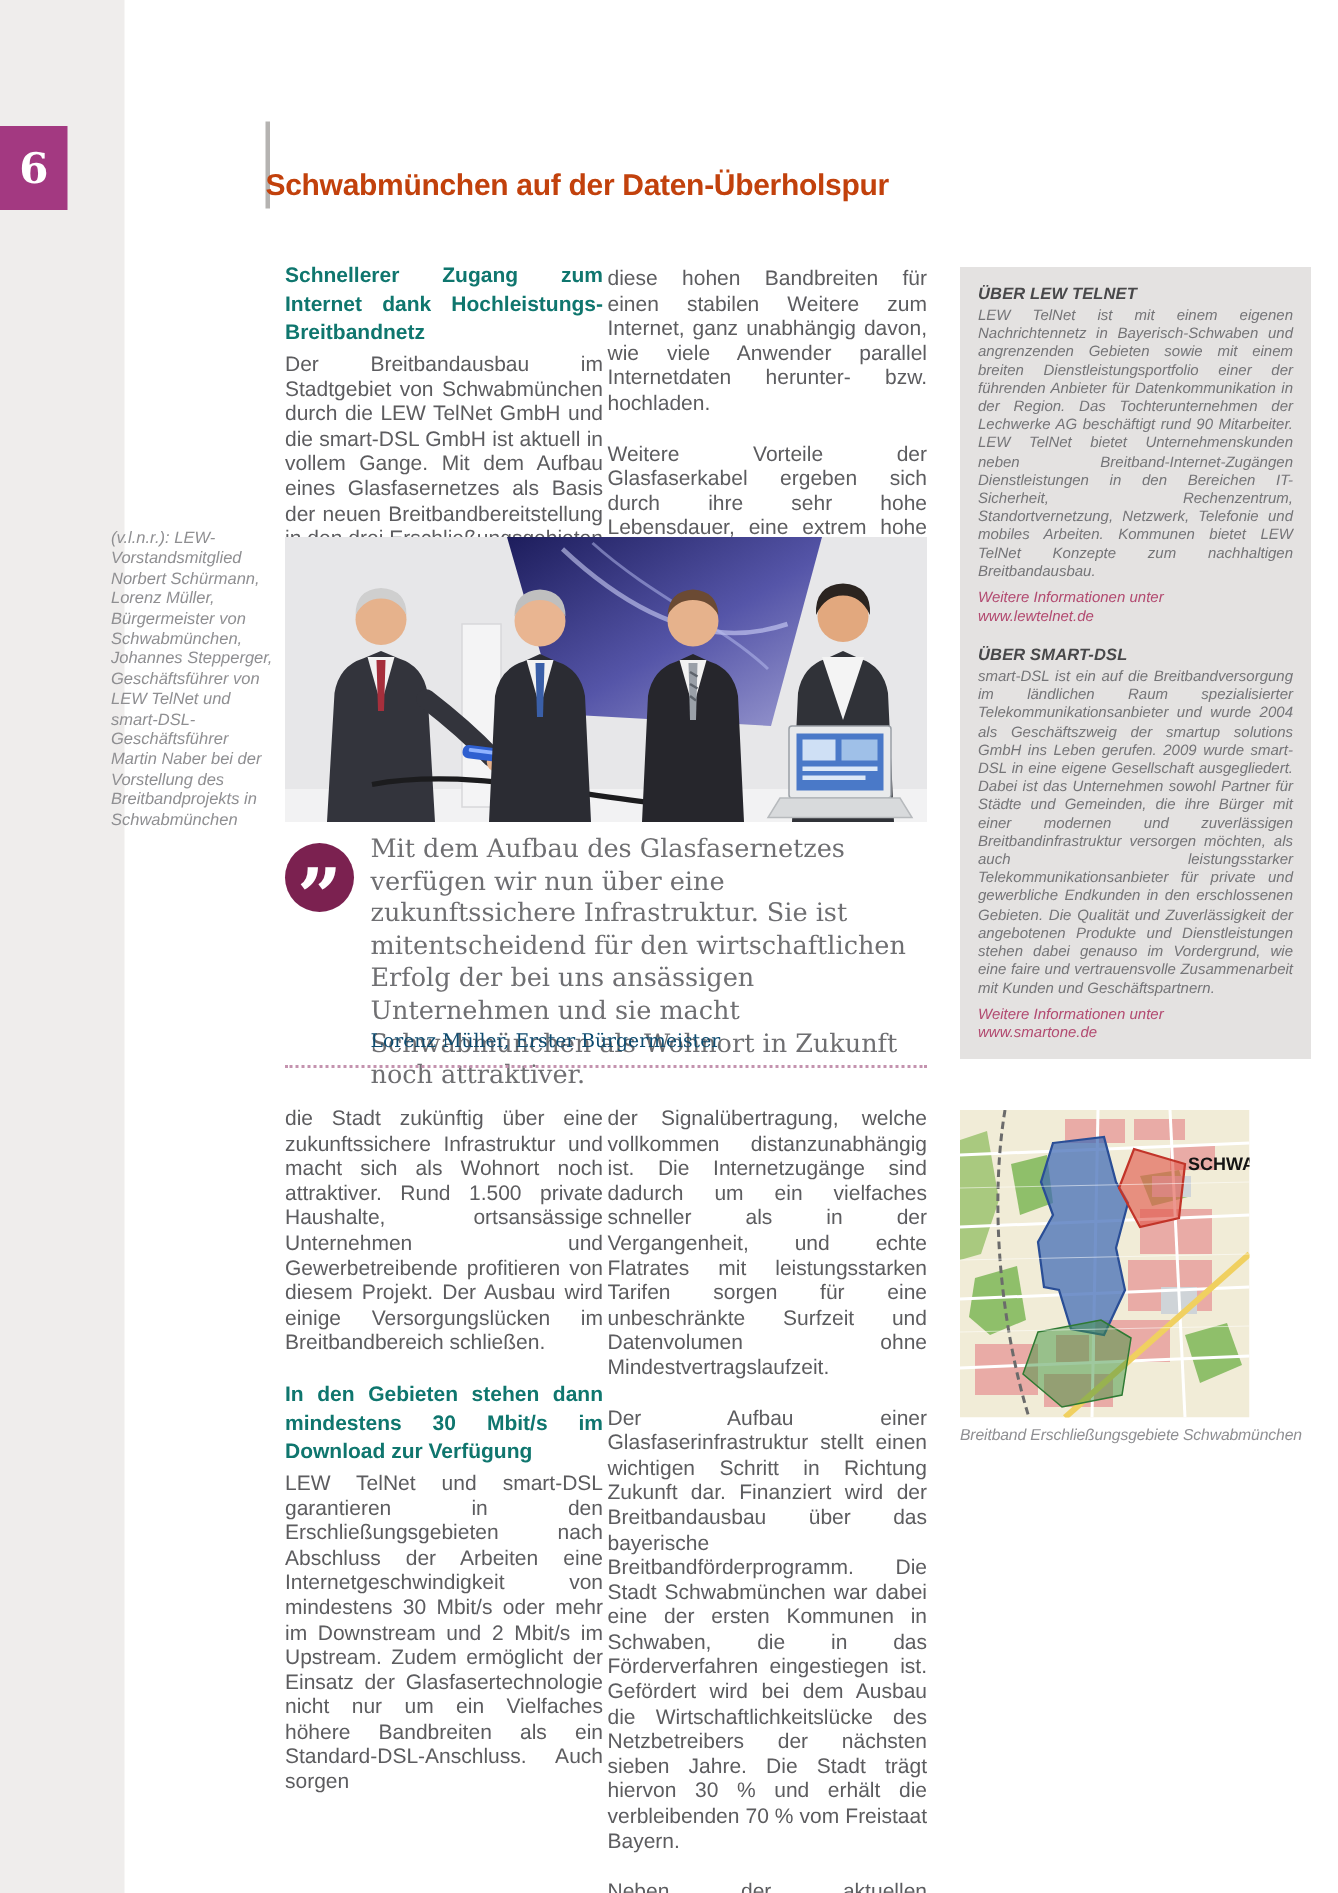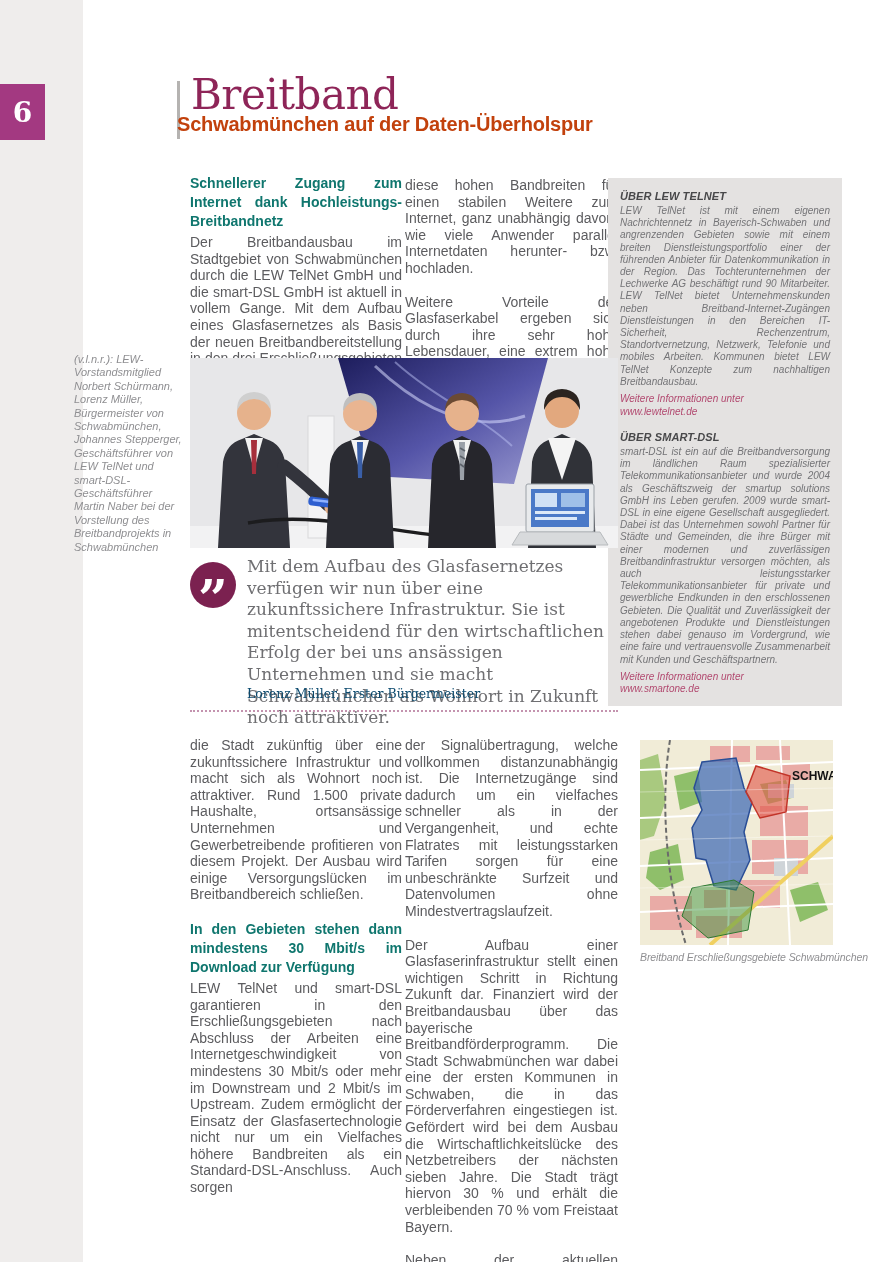--- a/index.html
+++ b/index.html
@@ -62,21 +62,21 @@
   .quote-attr{
     position:absolute;left:247px;top:686px;width:372px;
     font-family:"DejaVu Serif", serif;font-size:12.5px;color:#0c4a6e;
   }
   .dotted-divider{
     position:absolute;left:190px;top:710px;width:428px;height:0;
     border-top:2px dotted #c493af;
   }
 
   .sidebar{
-    position:absolute;left:608px;top:178px;width:234px;background:#e4e2e1;
+    position:absolute;left:640px;top:178px;width:234px;background:#e4e2e1;
     box-sizing:border-box;padding:11px 12px 10px 12px;
   }
   .sidebar .sec{margin:0 0 12px 0;}
   .sidebar .sec:last-child{margin-bottom:0;}
   .sidebar h4{
     margin:0 0 2px 0;font-size:11px;line-height:14px;color:#48484a;
     font-style:italic;font-weight:bold;letter-spacing:0.1px;
   }
   .sidebar p.sb-body{
     margin:0;font-style:italic;font-size:10px;line-height:12.2px;color:#747477;
@@ -98,21 +98,20 @@
 
 <div class="page">
 
   <div class="left-strip"></div>
 
   <div class="page-badge">
     <span>6</span>
   </div>
 
   <div class="header-rule"></div>
-  <h1 class="title">Breitband</h1>
   <h2 class="subtitle">Schwabmünchen auf der Daten-Überholspur</h2>
 
   <div class="body-col col-intro">
     <h3>Schnellerer Zugang zum Internet dank Hochleistungs-Breitbandnetz</h3>
     <p>Der Breitbandausbau im Stadtgebiet von Schwabmünchen durch die LEW TelNet GmbH und die smart-DSL GmbH ist aktuell in vollem Gange. Mit dem Aufbau eines Glasfasernetzes als Basis der neuen Breitbandbereitstellung in den drei Erschließungsgebieten „West“, „Ost“ und „Süd“ verfügt</p>
   </div>
 
   <div class="body-col col-top-right">
     <p>diese hohen Bandbreiten für einen stabilen Weitere zum Internet, ganz unabhängig davon, wie viele Anwender parallel Internetdaten herunter- bzw. hochladen.</p>
     <p>Weitere Vorteile der Glasfaserkabel ergeben sich durch ihre sehr hohe Lebensdauer, eine extrem hohe Übertragungskapazität und die Qualität</p>

